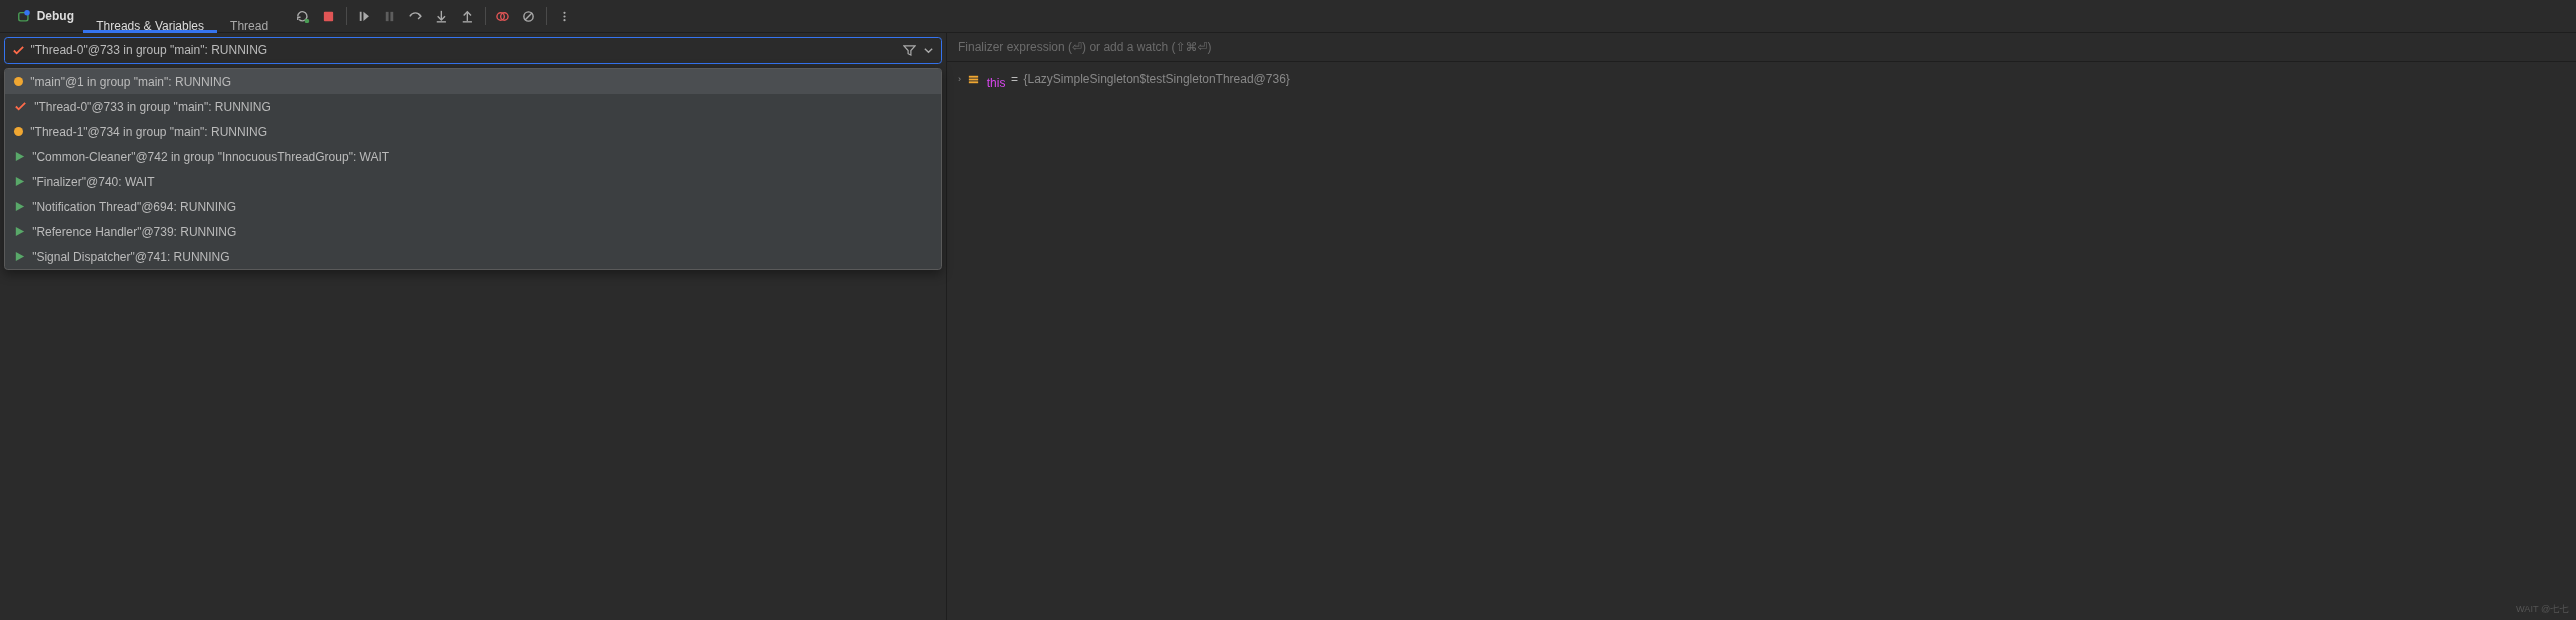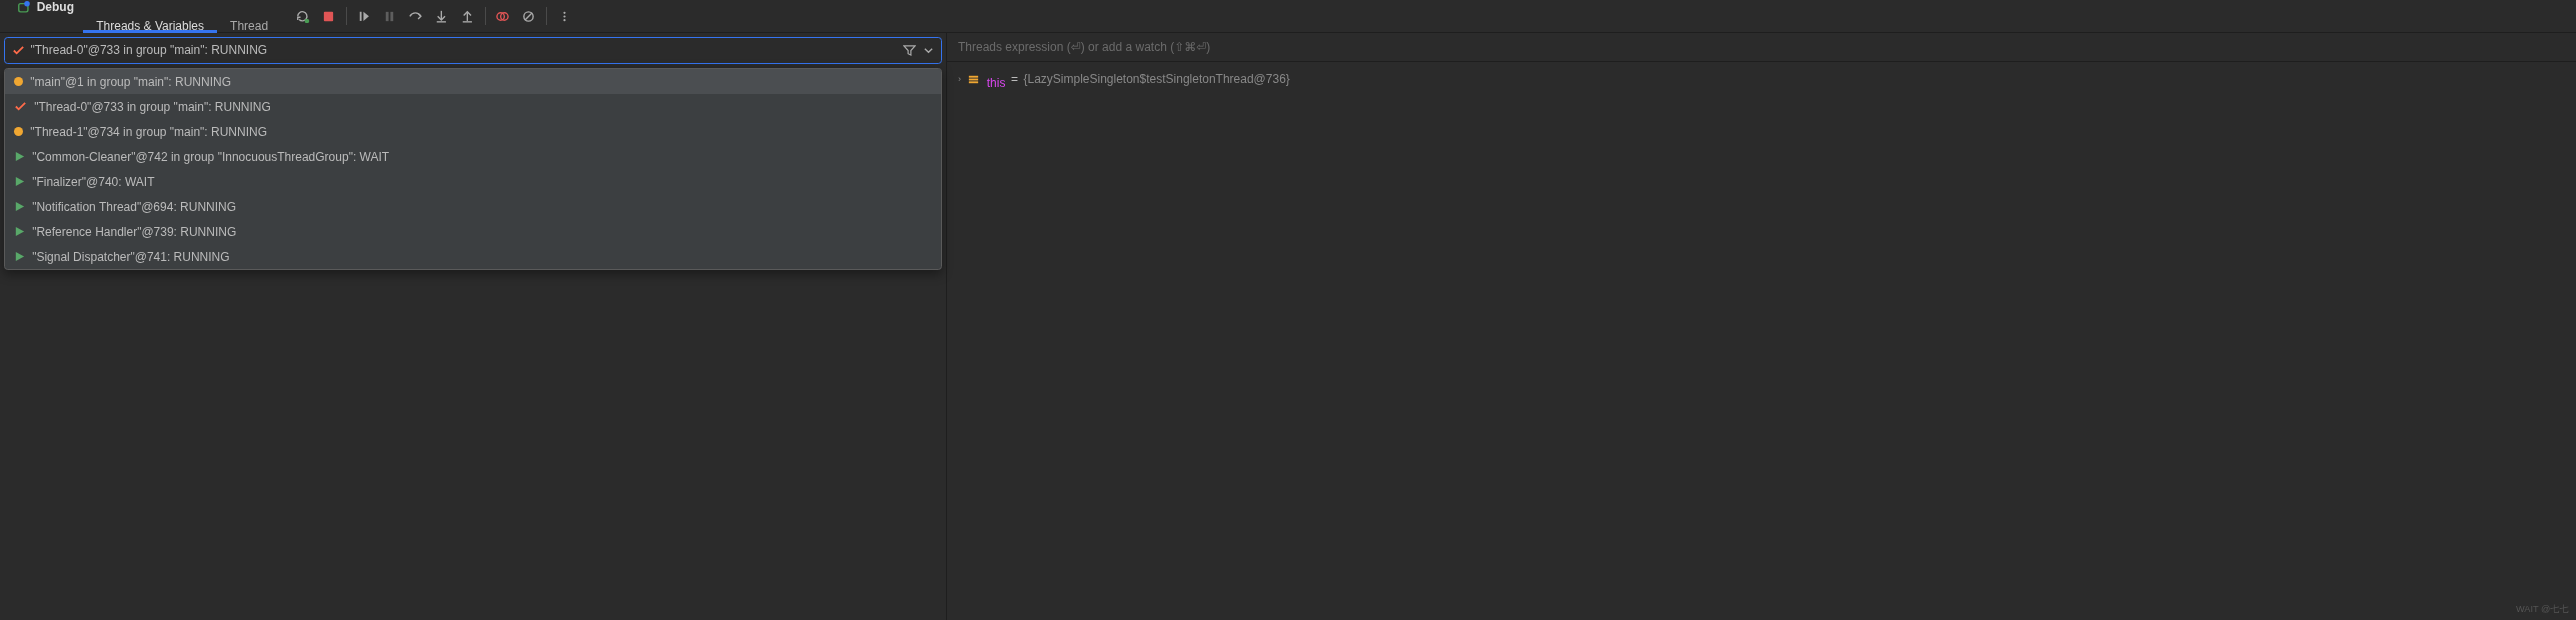--- a/index.html
+++ b/index.html
@@ -19,21 +19,21 @@
     .toolbar {
       display: flex;
       align-items: center;
       height: 33px;
       padding: 0 7.3px;
       background: #2b2b2b;
       border-bottom: 0.9px solid #1e1e1e;
     }
     .debug-tab {
       display: flex;
-      align-items: flex-start;
+      align-items: center;
       gap: 5.5px;
       padding: 0 9.2px;
       height: 33px;
       font-weight: 600;
       color: #dddddd;
     }
     .tabs {
       display: flex;
       align-items: center;
       height: 33px;
@@ -371,21 +371,21 @@
               <path d="M2 1l9 5-9 5z" fill="#59a869"></path>
             </svg>
           </span>
         <span>"Signal Dispatcher"@741: RUNNING</span>
       </div>
     </div>
   </div>
 
   <div class="right-panel">
     <div class="eval-bar">
-      <span>Threads expression (⏎) or add a watch (⇧⌘⏎)</span>
+      <span>Finalizer expression (⏎) or add a watch (⇧⌘⏎)</span>
     </div>
     <div class="vars-panel">
       <div class="var-row">
         <span class="var-expand">›</span>
         <span class="var-icon">
           <svg width="13" height="13" viewBox="0 0 14 14">
               <rect x="2" y="3" width="10" height="2" fill="#f0a732"></rect>
               <rect x="2" y="6" width="10" height="2" fill="#f0a732"></rect>
               <rect x="2" y="9" width="10" height="2" fill="#f0a732"></rect>
             </svg>

